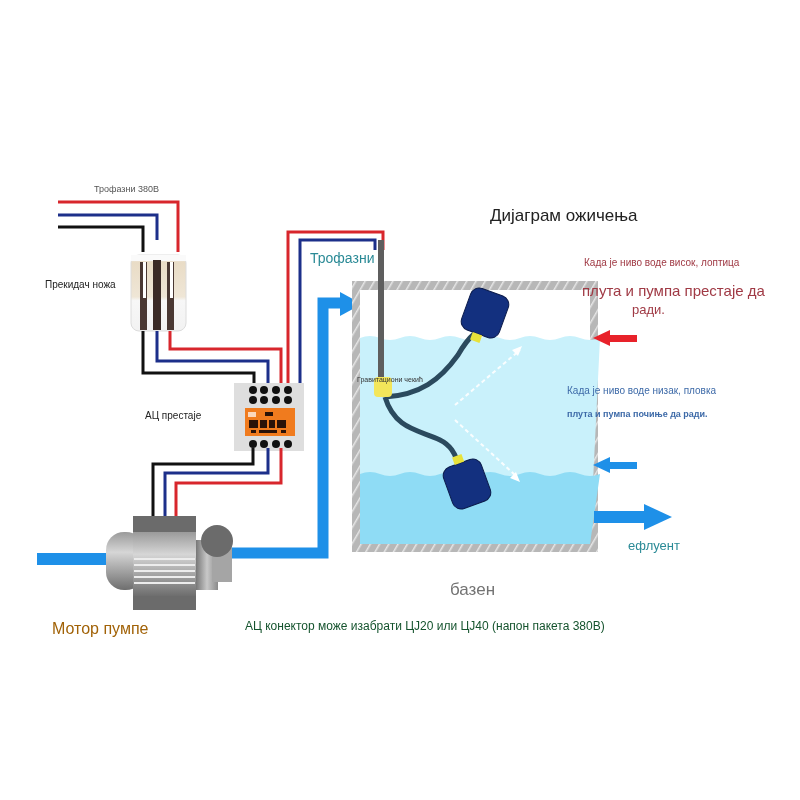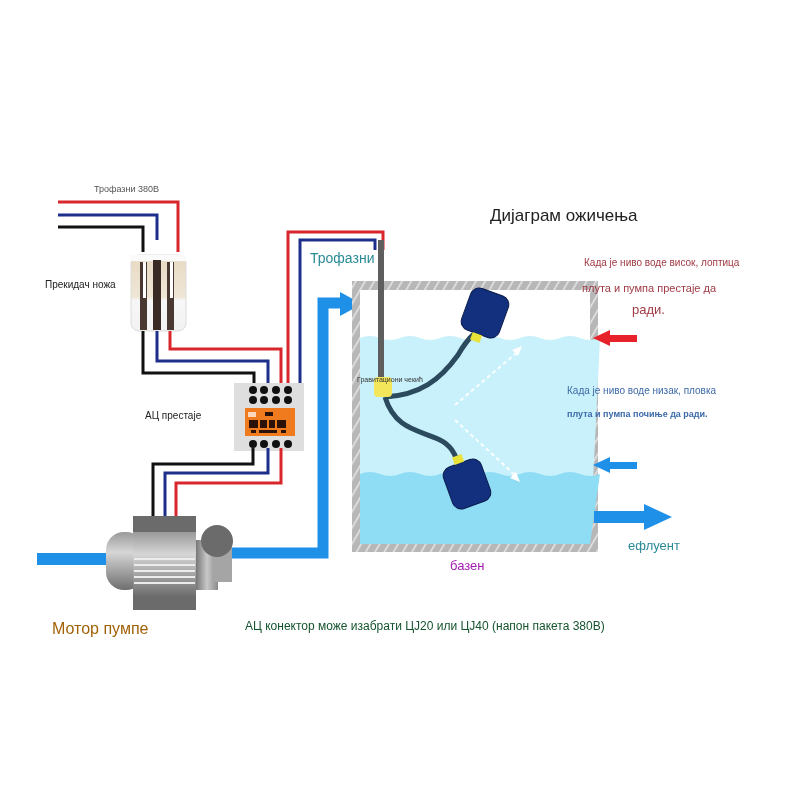--- a/index.html
+++ b/index.html
@@ -6,26 +6,26 @@
     #stage { position: relative; width: 800px; height: 800px; overflow: hidden; background: #ffffff; font-family: "Liberation Sans", sans-serif; }
     #diagram { position: absolute; left: 0; top: 0; }
     .lbl { position: absolute; white-space: nowrap; font-family: "Liberation Sans", sans-serif; }
     .title { left: 490px; top: 206px; font-size: 17px; color: #222; }
     .trofazni { left: 60px; top: 184px; font-size: 9px; color: #555; margin-left: 34px; }
     .prekidac { left: 45px; top: 279px; font-size: 10px; color: #222; }
     .ac-kont { left: 145px; top: 410px; font-size: 10px; color: #222; }
     .uticajni { left: 310px; top: 250px; font-size: 14px; color: #2a8a96; }
     .grav { left: 357px; top: 376px; font-size: 7px; color: #333; }
     .high1 { left: 584px; top: 257px; font-size: 10px; color: #a03a45; }
-    .high2 { left: 582px; top: 282px; font-size: 11px; color: #a03a45; }
+    .high2 { left: 582px; top: 282px; font-size: 15px; color: #a03a45; }
     .high3 { left: 632px; top: 302px; font-size: 13px; color: #a03a45; text-align: right; }
     .low1 { left: 567px; top: 385px; font-size: 10px; color: #3d6aa8; }
     .low2 { left: 567px; top: 409px; font-size: 9px; color: #3d6aa8; font-weight: bold; }
     .eflu { left: 628px; top: 538px; font-size: 13px; color: #2a8a96; }
-    .bazen { left: 450px; top: 558px; font-size: 13px; color: #a21caf; }
+    .bazen { left: 450px; top: 580px; font-size: 17px; color: #737373; }
     .motor { left: 52px; top: 620px; font-size: 16px; color: #a16207; }
     .note { left: 245px; top: 619px; font-size: 12px; color: #14532d; }
   </style>
 </head>
 <body>
 
 <div id="stage">
   <svg id="diagram" width="800" height="800" viewBox="0 0 800 800">
     <defs>
       <pattern id="hatch" width="8" height="8" patternUnits="userSpaceOnUse" patternTransform="rotate(30)">

